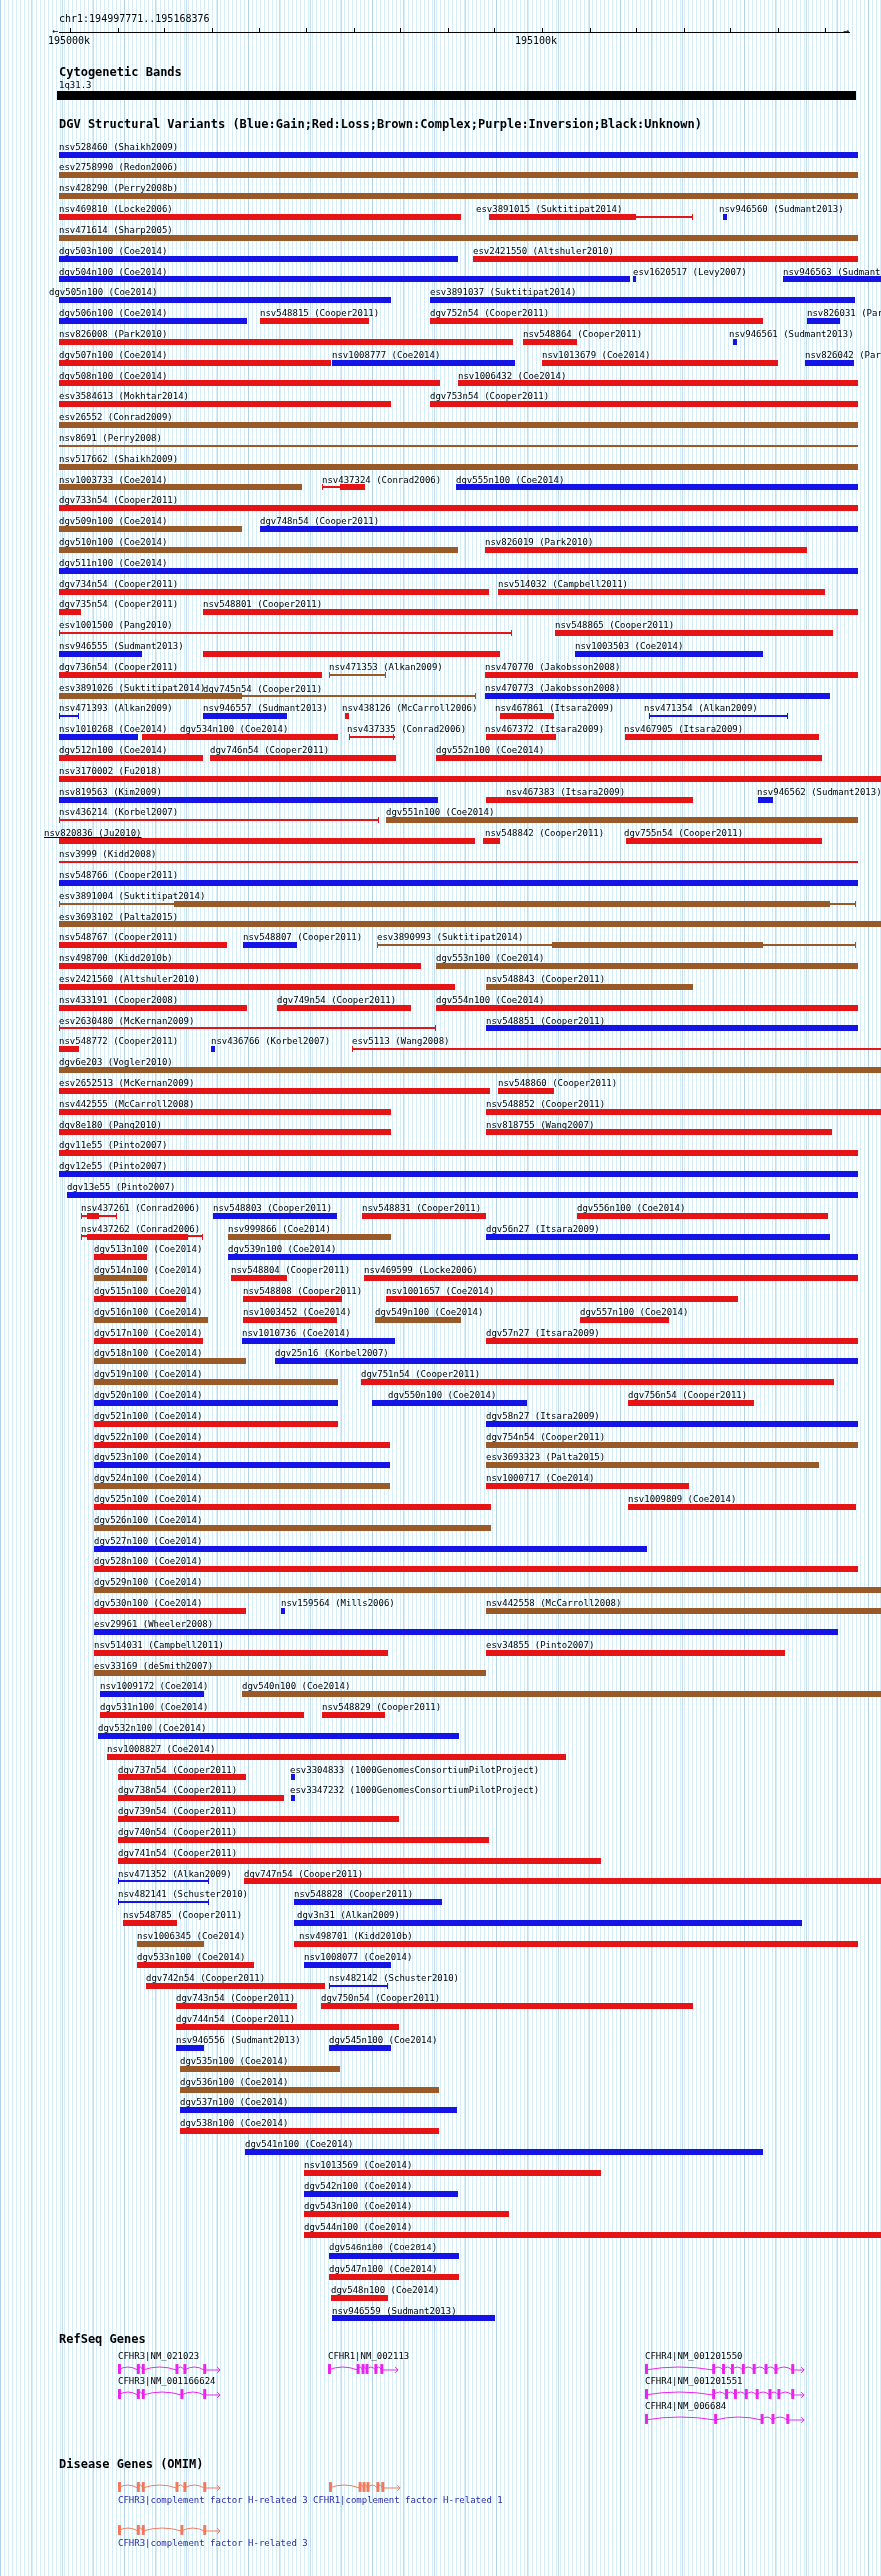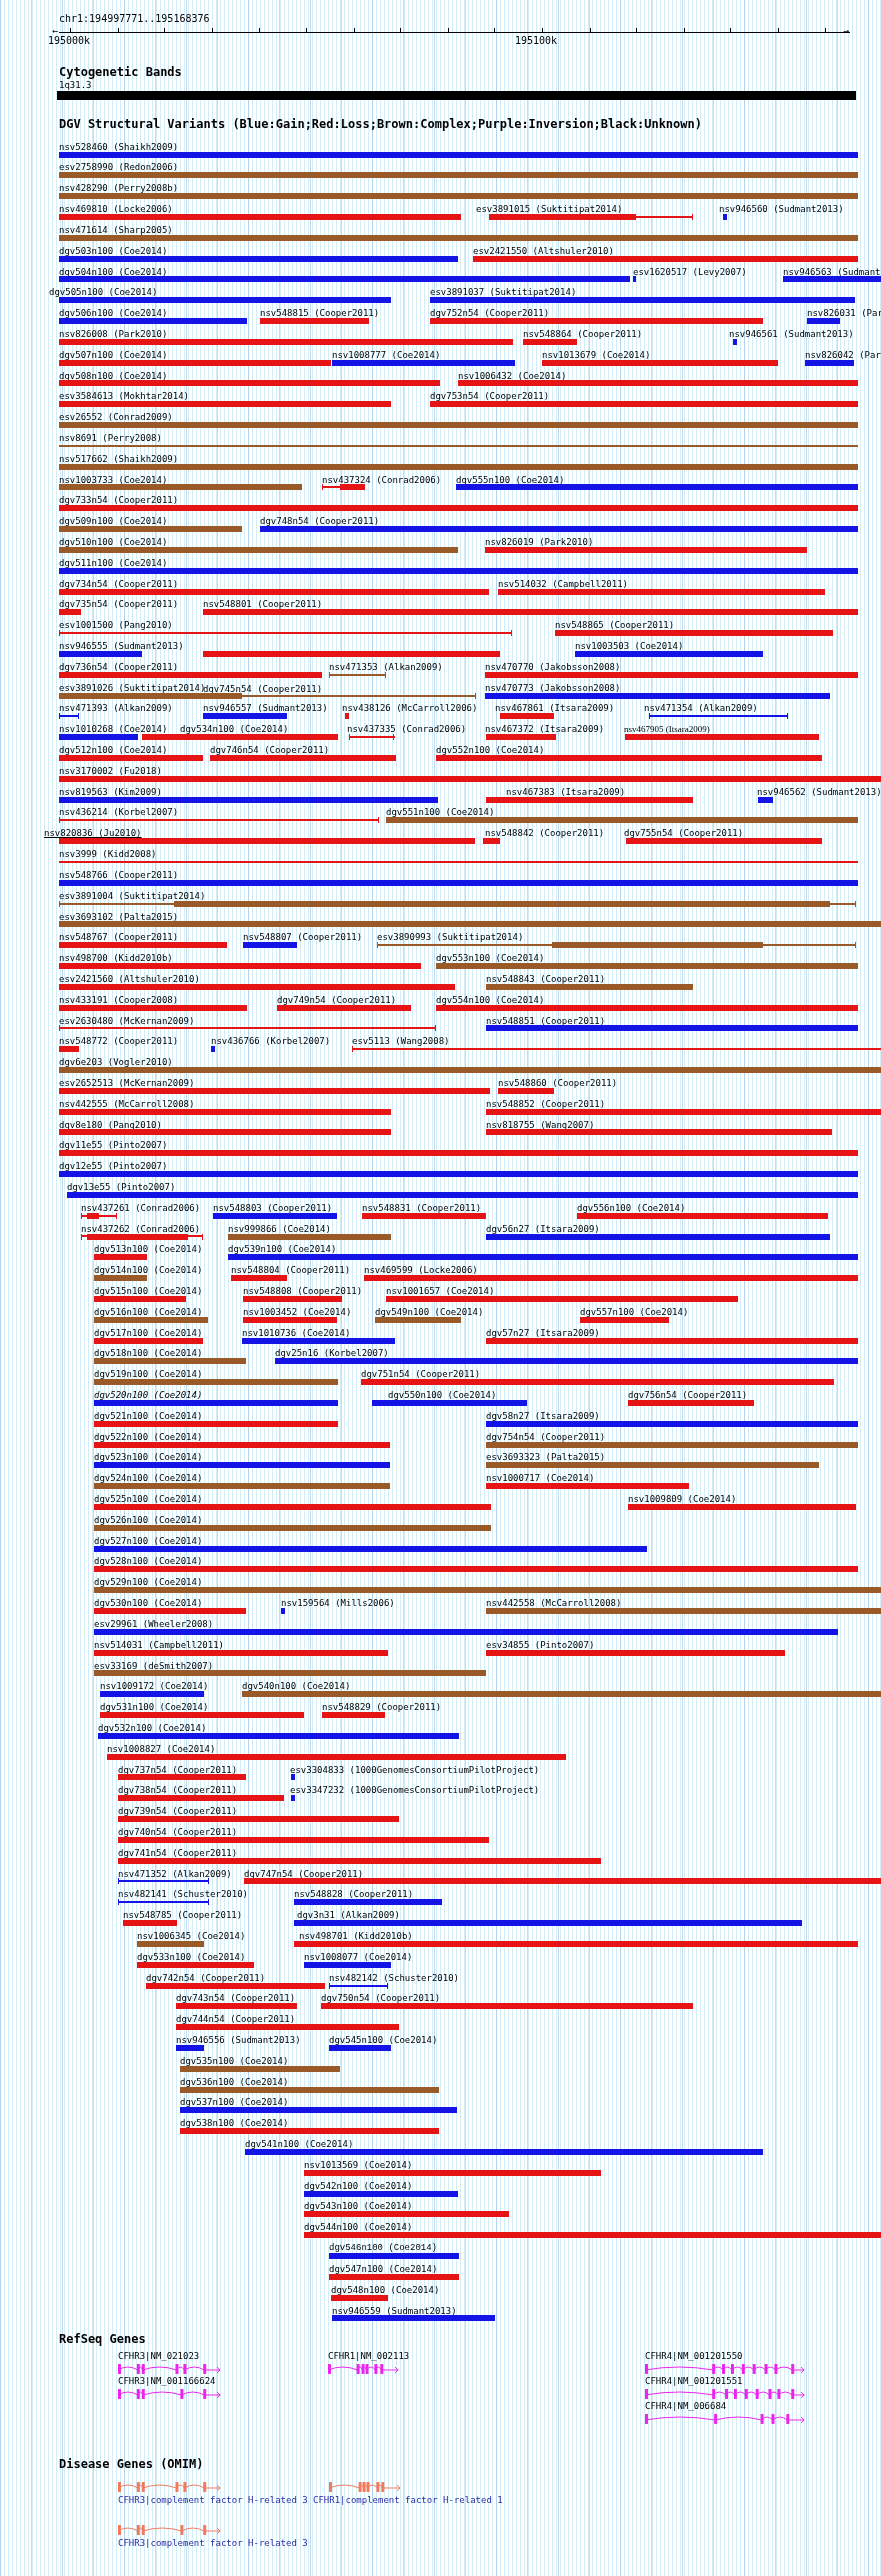--- a/index.html
+++ b/index.html
@@ -197,21 +197,21 @@
       <span class="lbl" style="left: 59px; top: 724px;">nsv1010268 (Coe2014)</span>
       <div class="bar" style="left: 59px; top: 734px; width: 79px; background: rgb(20, 20, 230);"></div>
       <span class="lbl" style="left: 180px; top: 724px;">dgv534n100 (Coe2014)</span>
       <div class="bar" style="left: 142px; top: 734px; width: 196px; background: rgb(230, 20, 20);"></div>
       <span class="lbl" style="left: 347px; top: 724px;">nsv437335 (Conrad2006)</span>
       <div class="thin" style="left: 349px; top: 736px; width: 46px; background: rgb(230, 20, 20);"></div>
       <div class="vtick" style="left: 349px; top: 734px; background: rgb(230, 20, 20);"></div>
       <div class="vtick" style="left: 393px; top: 734px; background: rgb(230, 20, 20);"></div>
       <span class="lbl" style="left: 485px; top: 724px;">nsv467372 (Itsara2009)</span>
       <div class="bar" style="left: 486px; top: 734px; width: 70px; background: rgb(230, 20, 20);"></div>
-      <span class="lbl" style="left: 624px; top: 724px; font-family: Liberation Serif, serif;">nsv467905 (Itsara2009)</span>
+      <span class="lbl" style="left: 624px; top: 724px;">nsv467905 (Itsara2009)</span>
       <div class="bar" style="left: 625px; top: 734px; width: 194px; background: rgb(230, 20, 20);"></div>
       <span class="lbl" style="left: 59px; top: 745px;">dgv512n100 (Coe2014)</span>
       <div class="bar" style="left: 59px; top: 755px; width: 144px; background: rgb(230, 20, 20);"></div>
       <span class="lbl" style="left: 210px; top: 745px;">dgv746n54 (Cooper2011)</span>
       <div class="bar" style="left: 210px; top: 755px; width: 186px; background: rgb(230, 20, 20);"></div>
       <span class="lbl" style="left: 436px; top: 745px;">dgv552n100 (Coe2014)</span>
       <div class="bar" style="left: 436px; top: 755px; width: 386px; background: rgb(230, 20, 20);"></div>
       <span class="lbl" style="left: 59px; top: 766px;">nsv3170002 (Fu2018)</span>
       <div class="bar" style="left: 59px; top: 776px; width: 822px; background: rgb(230, 20, 20);"></div>
       <span class="lbl" style="left: 59px; top: 787px;">nsv819563 (Kim2009)</span>
@@ -351,21 +351,21 @@
       <span class="lbl" style="left: 486px; top: 1328px;">dgv57n27 (Itsara2009)</span>
       <div class="bar" style="left: 486px; top: 1338px; width: 372px; background: rgb(230, 20, 20);"></div>
       <span class="lbl" style="left: 94px; top: 1348px;">dgv518n100 (Coe2014)</span>
       <div class="bar" style="left: 94px; top: 1358px; width: 152px; background: rgb(154, 90, 40);"></div>
       <span class="lbl" style="left: 275px; top: 1348px;">dgv25n16 (Korbel2007)</span>
       <div class="bar" style="left: 275px; top: 1358px; width: 583px; background: rgb(20, 20, 230);"></div>
       <span class="lbl" style="left: 94px; top: 1369px;">dgv519n100 (Coe2014)</span>
       <div class="bar" style="left: 94px; top: 1379px; width: 244px; background: rgb(154, 90, 40);"></div>
       <span class="lbl" style="left: 361px; top: 1369px;">dgv751n54 (Cooper2011)</span>
       <div class="bar" style="left: 361px; top: 1379px; width: 473px; background: rgb(230, 20, 20);"></div>
-      <span class="lbl" style="left: 94px; top: 1390px; font-style: italic;">dgv520n100 (Coe2014)</span>
+      <span class="lbl" style="left: 94px; top: 1390px;">dgv520n100 (Coe2014)</span>
       <div class="bar" style="left: 94px; top: 1400px; width: 244px; background: rgb(20, 20, 230);"></div>
       <span class="lbl" style="left: 372px; top: 1390px; margin-left: 16px;">dgv550n100 (Coe2014)</span>
       <div class="bar" style="left: 372px; top: 1400px; width: 155px; background: rgb(20, 20, 230);"></div>
       <span class="lbl" style="left: 628px; top: 1390px;">dgv756n54 (Cooper2011)</span>
       <div class="bar" style="left: 628px; top: 1400px; width: 126px; background: rgb(230, 20, 20);"></div>
       <span class="lbl" style="left: 94px; top: 1411px;">dgv521n100 (Coe2014)</span>
       <div class="bar" style="left: 94px; top: 1421px; width: 244px; background: rgb(230, 20, 20);"></div>
       <span class="lbl" style="left: 486px; top: 1411px;">dgv58n27 (Itsara2009)</span>
       <div class="bar" style="left: 486px; top: 1421px; width: 372px; background: rgb(20, 20, 230);"></div>
       <span class="lbl" style="left: 94px; top: 1432px;">dgv522n100 (Coe2014)</span>

